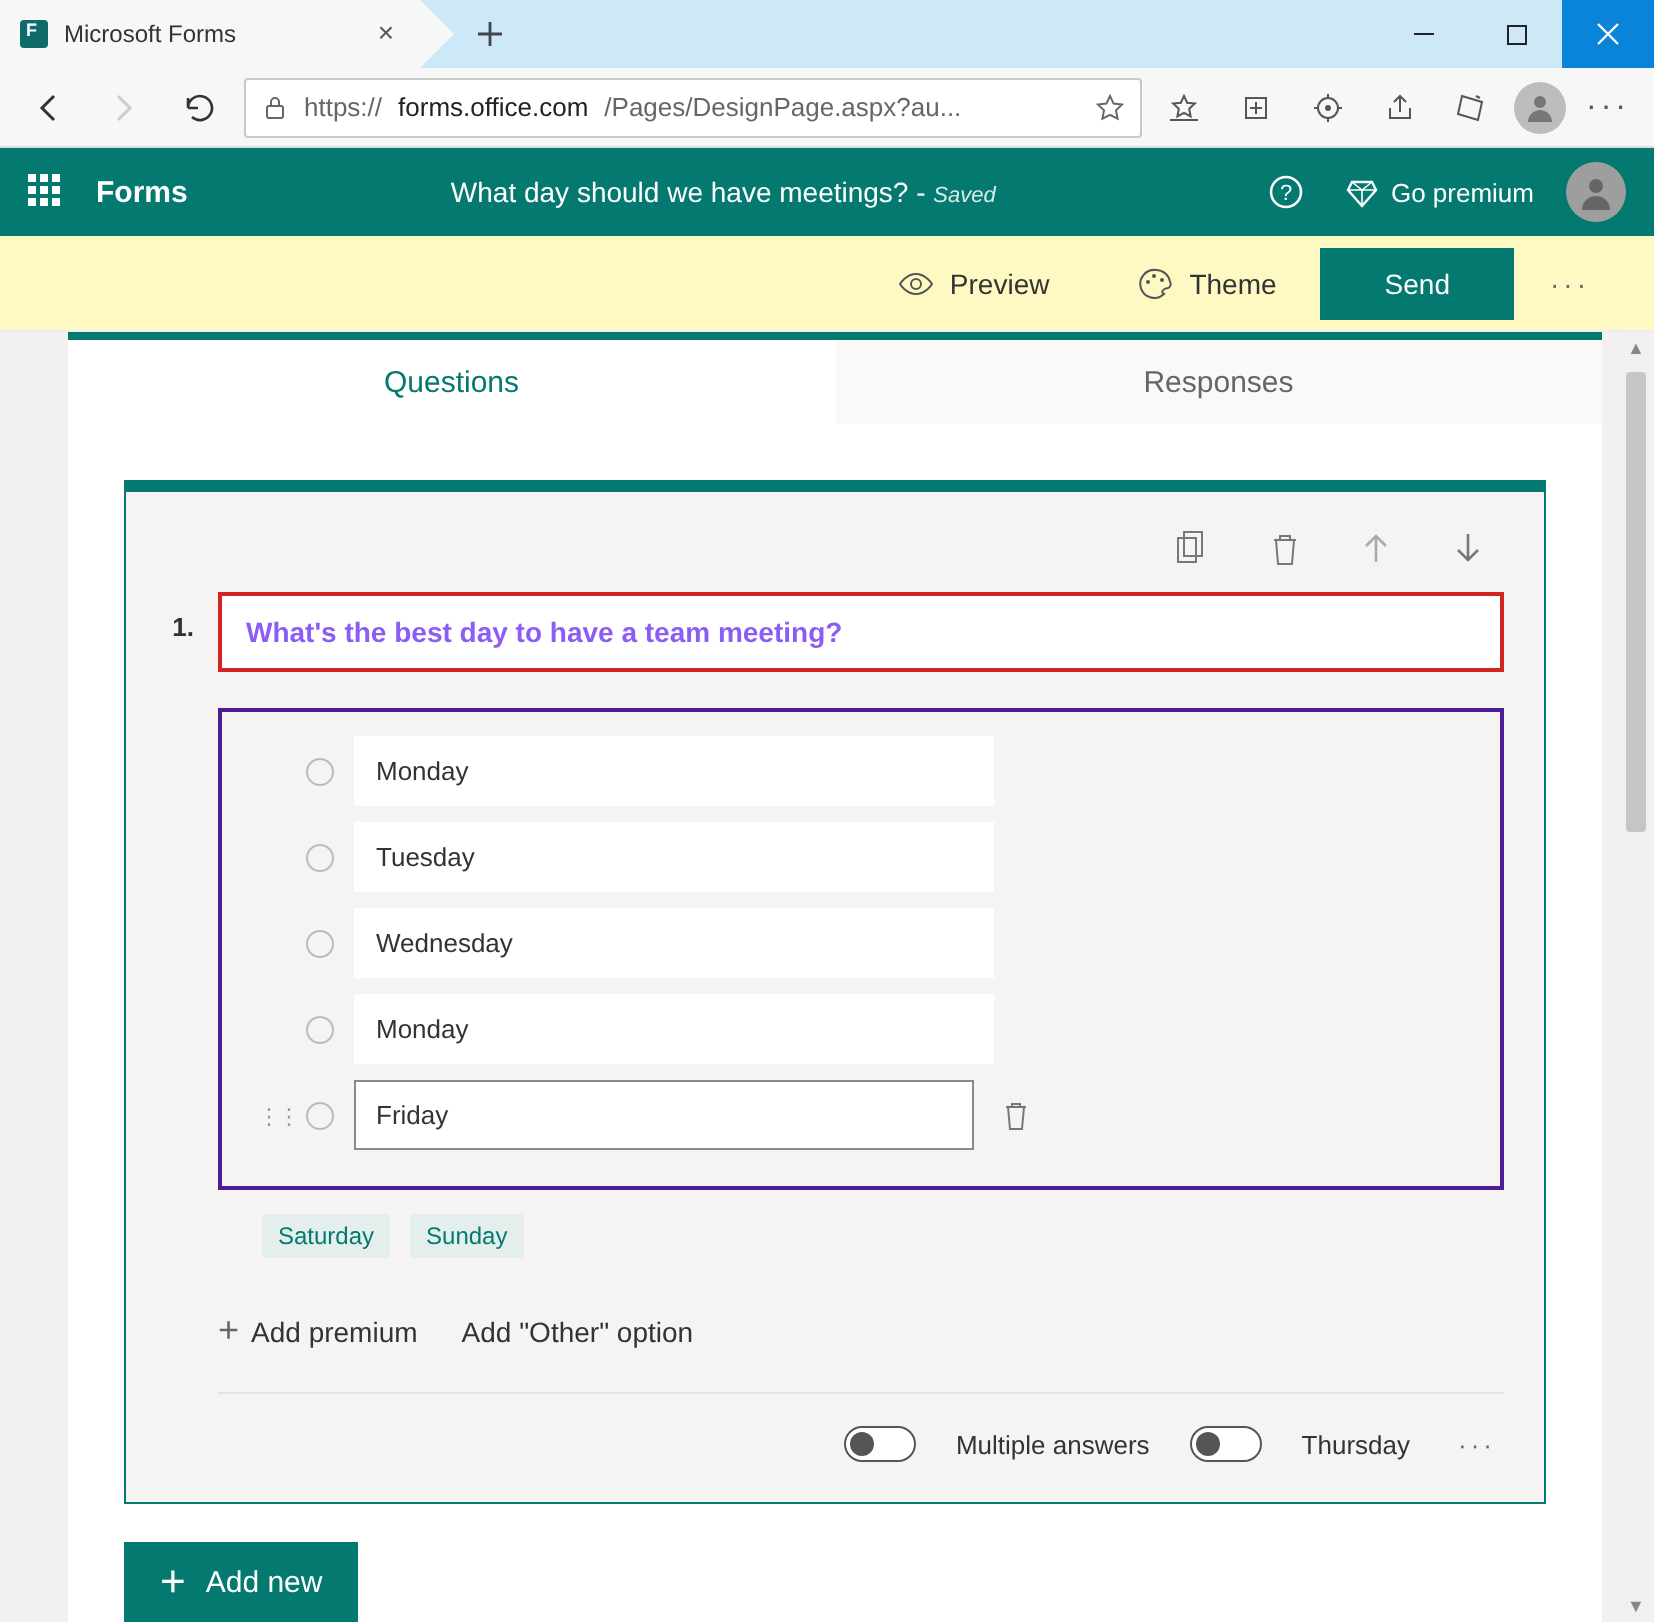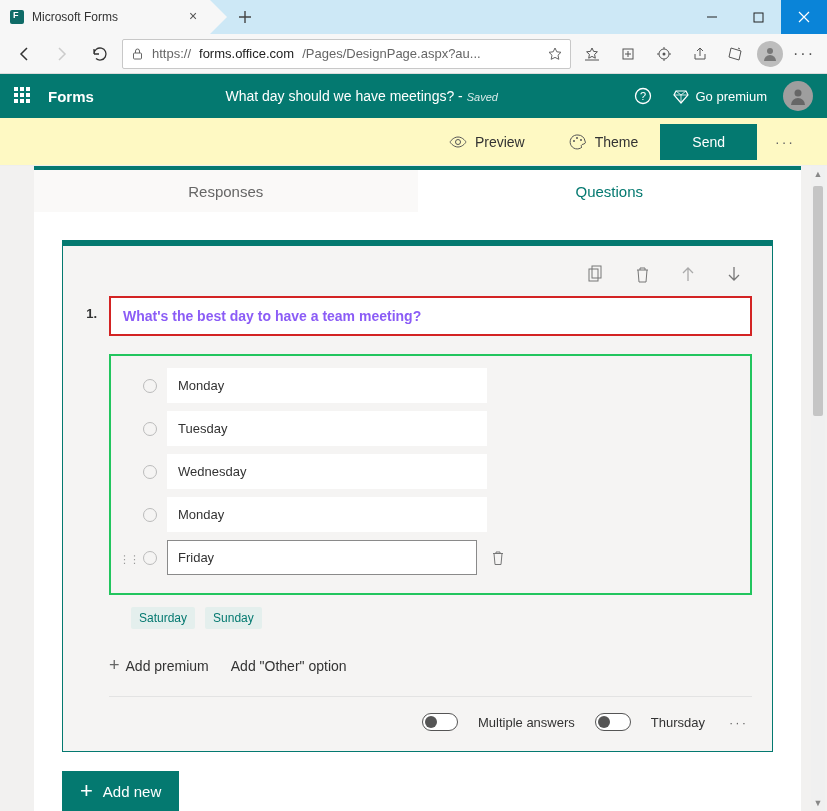--- a/index.html
+++ b/index.html
@@ -56,21 +56,21 @@
 .scroll-body { height: calc(100% - 46px); overflow: hidden; background:#fff; padding: 28px 28px 0 28px; position:relative;}
 
 
 .qcard { border: 1px solid #047970; border-top: 6px solid #047970; background: #f5f4f3; padding: 12px 20px 20px 20px; }
 .q-toolbar { display: flex; justify-content: flex-end; gap: 18px; padding: 2px 4px 8px 4px; }
 .q-tool { width: 28px; height: 28px; display: flex; align-items: center; justify-content: center; color: #757575; }
 .q-row { display: flex; gap: 12px; align-items: flex-start;}
 .q-num { font-size: 13px; font-weight: 600; margin-top: 10px; width:14px; text-align:right; color:#333;}
 .q-body { flex: 1; }
 .q-title { border: 2px solid #d32323; background: #fff; padding: 10px 12px; font-size: 14px; color: #8b5cf6; font-weight: 600; }
-.opts-frame { border: 2px solid #22c55e; margin-top: 18px; padding: 8px 6px 14px 8px; }
+.opts-frame { border: 2px solid #4c1d95; margin-top: 18px; padding: 8px 6px 14px 18px; }
 .opt { display: flex; align-items: center; gap: 10px; padding: 4px 0; }
 .opt .handle-space { width: 14px; }
 .opt .radio { width: 14px; height: 14px; border: 1px solid #bbb; border-radius: 50%; flex-shrink: 0;}
 .opt .box { background: #fff; flex:0 0 320px; padding: 9px 10px; font-size: 13px; color: #333; border: 1px solid transparent; }
 .opt.editing .handle-space::before { content:"⋮⋮"; color:#999; font-size:11px; letter-spacing:-1px;}
 .opt.editing .box { border: 1px solid #8a8a8a; flex:0 0 310px;}
 .opt .trash { color: #757575; margin-left: 4px;}
 
 .suggestions { display: flex; gap: 10px; margin: 12px 0 0 22px; }
 .chip { background: #e4efed; color: #047970; font-size: 12px; padding: 4px 8px; border-radius: 2px; }
@@ -254,22 +254,22 @@
   </div>
   <div class="action send">
       <span>Send</span>
     </div>
   <div class="action more">···</div>
 </div>
 
 <div class="content">
   <div class="card-wrapper">
     <div class="tabs-row">
+      <div class="tab-btn active">Questions</div>
       <div class="tab-btn">Responses</div>
-      <div class="tab-btn active">Questions</div>
     </div>
     <div class="scroll-body">
       <div class="qcard">
         <div class="q-toolbar">
           <div class="q-tool">
               <svg width="16" height="18">
                 <rect x="4" y="1" width="9" height="12" fill="none" stroke="#777"></rect>
                 <rect x="1" y="4" width="9" height="12" fill="none" stroke="#777"></rect>
               </svg>
             </div>

